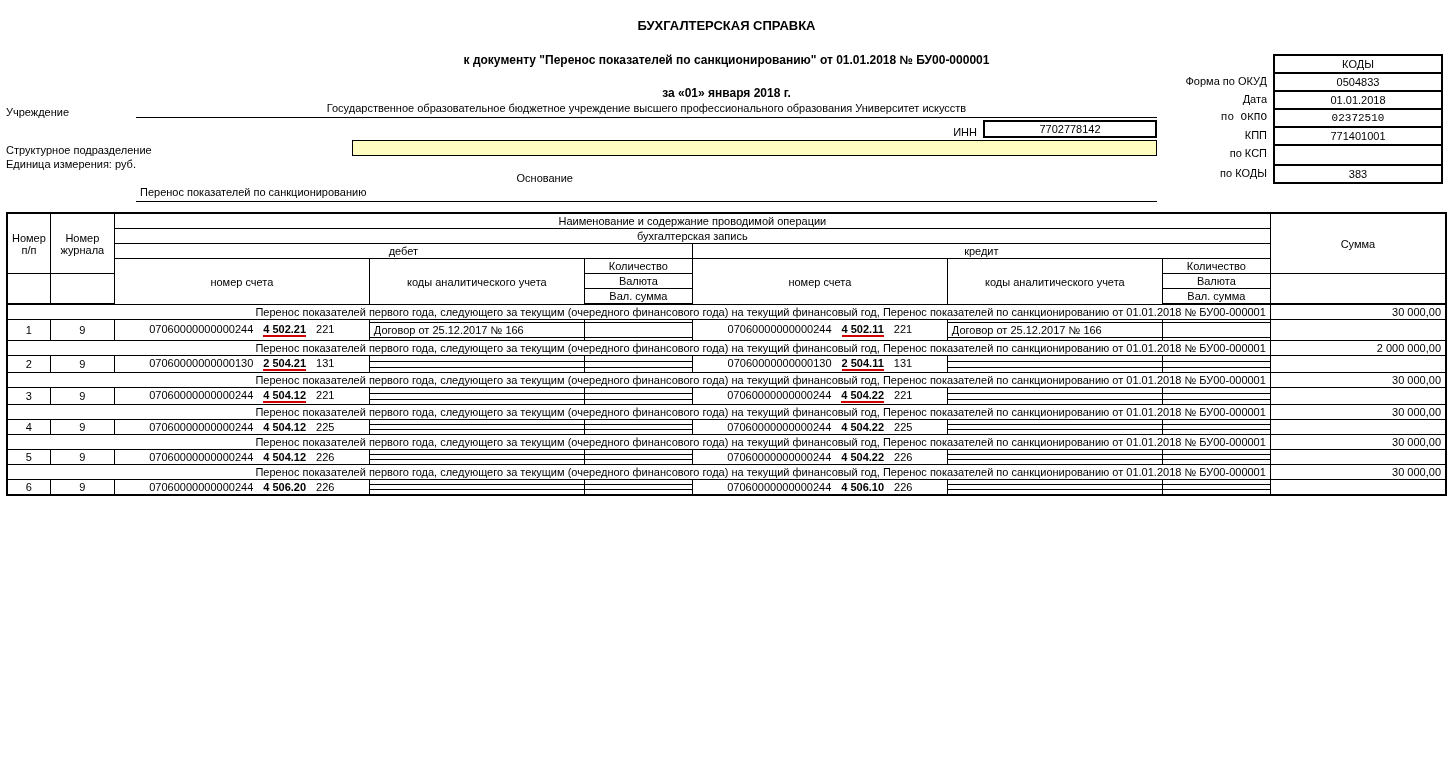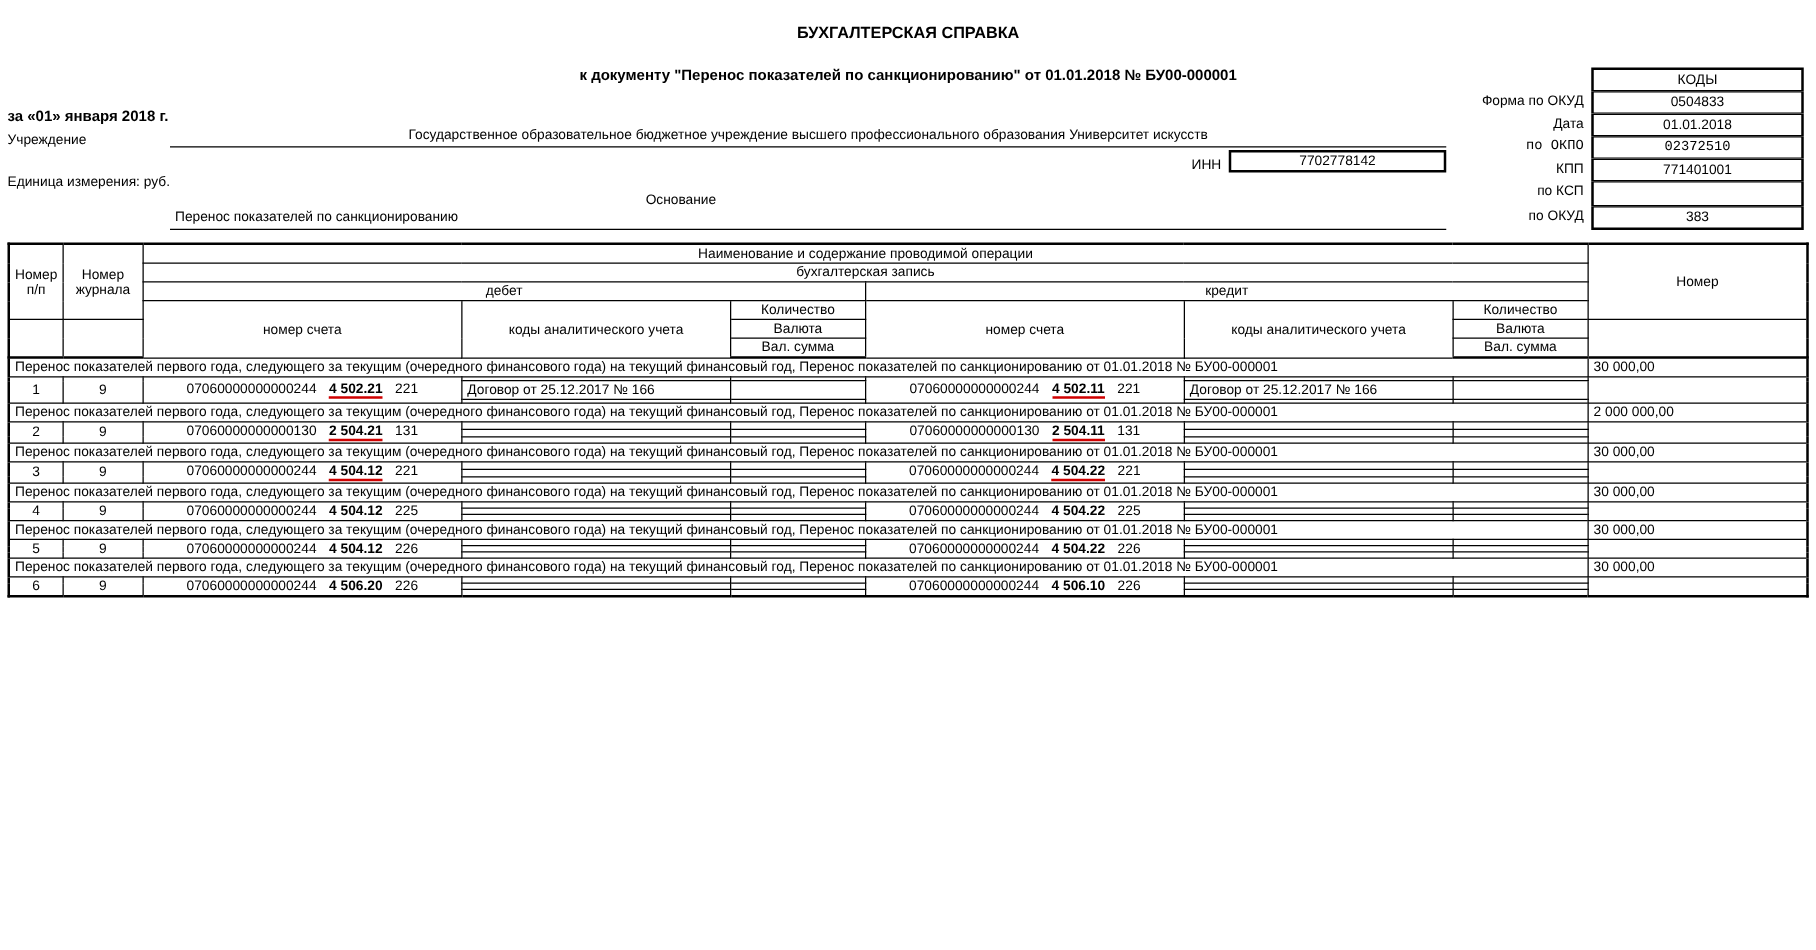--- a/index.html
+++ b/index.html
@@ -20,20 +20,21 @@
     font-weight: bold;
     font-size: 13px;
     line-height: 1.3;
     margin-top: 18px;
   }
   .sub-title {
     font-weight: bold;
     font-size: 12px;
   }
   .period {
+    text-align: center;
     font-weight: bold;
     font-size: 12px;
     margin-top: 18px;
   }
   .header-row {
     display: flex;
     align-items: flex-end;
     margin-top: 2px;
   }
   .label-col {
@@ -101,21 +102,21 @@
   table.grid th {
     font-weight: normal;
     text-align: center;
   }
   .thick-l { border-left-width: 2px !important; }
   .thick-r { border-right-width: 2px !important; }
   .thick-t { border-top-width: 2px !important; }
   .thick-b { border-bottom-width: 2px !important; }
   .c { text-align: center; }
   .r { text-align: right; }
-  .op-row td { text-align: left; margin-left: 48px; }
+  .op-row td { text-align: right; margin-left: 48px; }
   .acct-cell {
     white-space: nowrap;
   }
   .acct-cell .num { display: inline-block; }
   .acct-cell .corr {
     display: inline-block;
     font-weight: bold;
     border-bottom: 2px solid #d00000;
     margin-left: 10px;
     padding-bottom: 0px;
@@ -148,39 +149,43 @@
     </div>
     <div style="position:relative;">
       <span class="label" style="top:2px;">КПП</span>
       <div class="codes-box thick-lr">771401001</div>
     </div>
     <div style="position:relative;">
       <span class="label" style="top:2px;">по КСП</span>
       <div class="codes-box thick-lr" style="min-height:14px;"></div>
     </div>
     <div style="position:relative;">
-      <span class="label" style="top:2px;">по ОКУД</span>
+      <span class="label" style="top:2px;">по КОДЫ</span>
       <div class="codes-box thick-lr thick-b">383</div>
     </div>
   </div>
 
   <div class="title-block">БУХГАЛТЕРСКАЯ СПРАВКА</div>
   <div class="title-block sub-title">к документу "Перенос показателей по санкционированию" от 01.01.2018 № БУ00-000001</div>
   <div class="period">за «01» января 2018 г.</div>
 
   <div class="header-row" style="margin-right:290px;">
     <div class="label-col">Учреждение</div>
     <div class="underline-flex">Государственное образовательное бюджетное учреждение высшего профессионального образования Университет искусств</div>
   </div>
 
   <div class="header-row" style="margin-right:290px; justify-content:flex-end;">
     <span>ИНН</span>
     <div class="inn-box">7702778142</div>
   </div>
 
+  <div class="header-row" style="margin-right:290px;">
+    <div style="flex-shrink:0;">Структурное подразделение</div>
+    <div class="yellow-box"></div>
+  </div>
 
   <div class="header-row" style="margin-right:290px;">
     <div>Единица измерения: руб.</div>
   </div>
 
   <div class="header-row" style="margin-right:290px;justify-content:center;">
     <div class="label-col">Основание</div>
   </div>
   <div class="header-row" style="margin-right:290px;">
     <div class="label-col"></div>
@@ -197,21 +202,21 @@
       <col style="width:255px">
       <col style="width:215px">
       <col style="width:108px">
       <col>
     </colgroup>
     <thead>
       <tr>
         <th rowspan="4" class="thick-l thick-t">Номер п/п</th>
         <th rowspan="4" class="thick-t">Номер журнала</th>
         <th colspan="6" class="thick-t">Наименование и содержание проводимой операции</th>
-        <th rowspan="4" class="thick-t thick-r">Номер</th>
+        <th rowspan="4" class="thick-t thick-r">Сумма</th>
       </tr>
       <tr>
         <th colspan="6">бухгалтерская запись</th>
       </tr>
       <tr>
         <th colspan="3">дебет</th>
         <th colspan="3">кредит</th>
       </tr>
       <tr>
         <th rowspan="3">номер счета</th>

